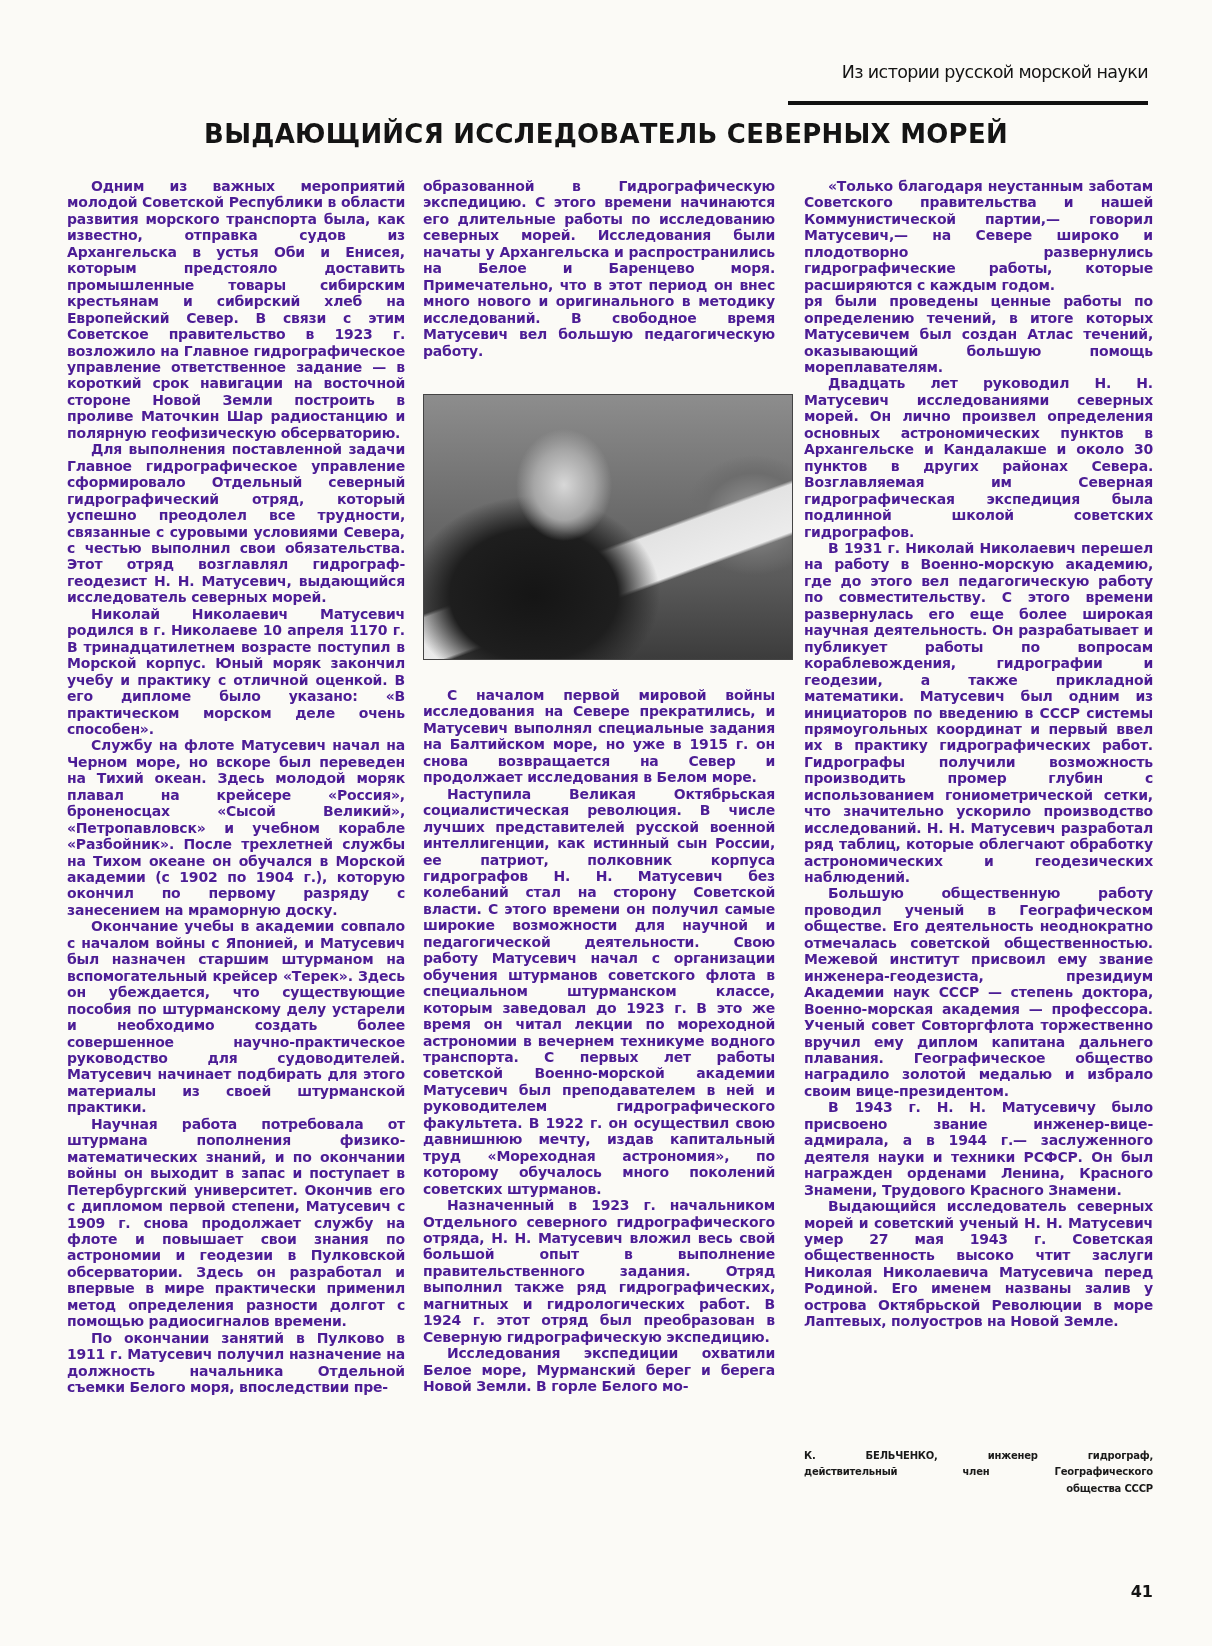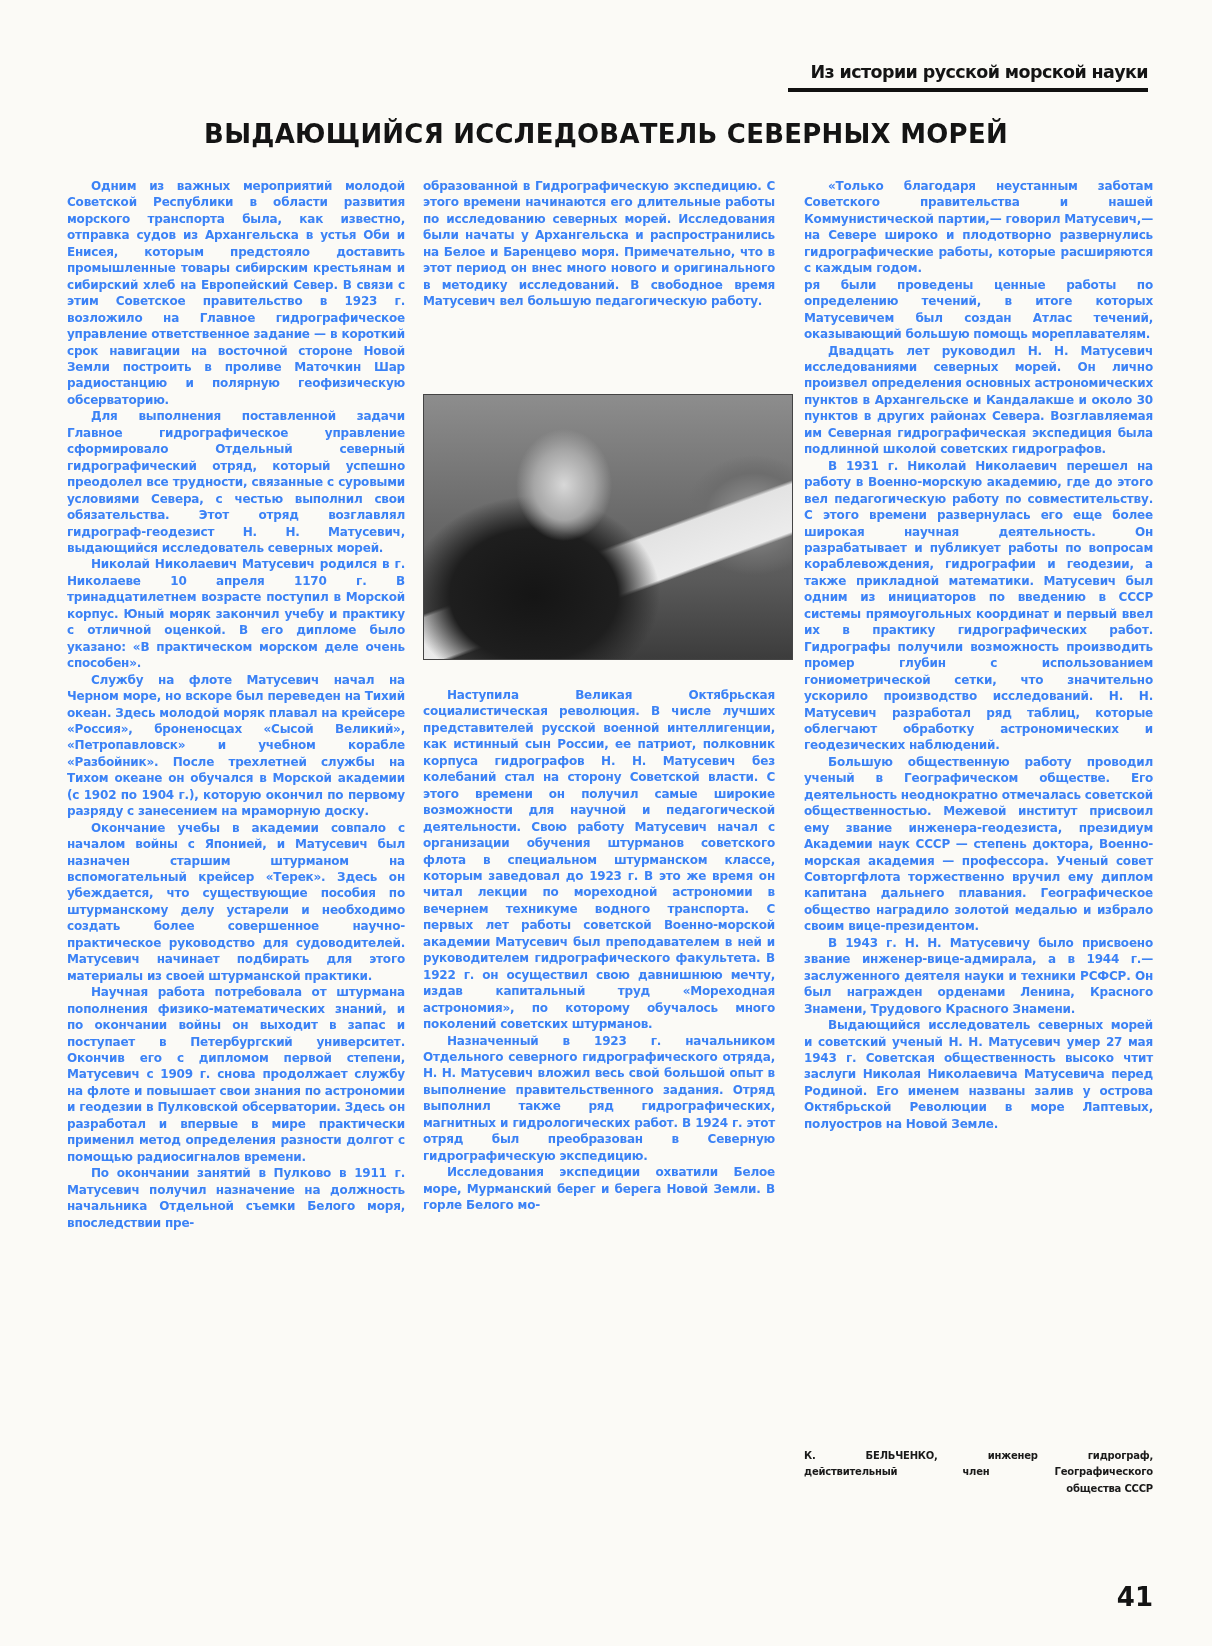--- a/index.html
+++ b/index.html
@@ -2,31 +2,31 @@
 <html><head>
 <meta charset="utf-8">
 <style>
   html, body { margin:0; padding:0; }
   body {
     width:1212px; height:1646px; background:#fbfaf6; position:relative; overflow:hidden;
     font-family:"DejaVu Sans", sans-serif; color:#141414;
   }
   .section-head {
     position:absolute; left:788px; top:62px; width:360px; text-align:right;
-    font-family:"DejaVu Sans", sans-serif; font-weight:bold; font-size:17.5px; letter-spacing:-0.6px;
-    padding-bottom:6px; border-bottom:4px solid #111;
+    font-family:"DejaVu Sans", sans-serif; font-weight:normal; font-size:17.5px; letter-spacing:-0.6px;
+    padding-bottom:19px; border-bottom:4px solid #111;
   }
   .title {
     position:absolute; left:0; width:1212px; top:118px; text-align:center;
     font-family:"DejaVu Sans", sans-serif; font-weight:bold; font-size:27px; letter-spacing:0.3px;
     transform:scaleX(0.96);
   }
   .col {
-    position:absolute; font-size:12px; line-height:16.45px; text-align:justify;
-    font-weight:bold; letter-spacing:-0.2px; color:#3b82f6;
+    position:absolute; font-size:14px; line-height:16.45px; text-align:justify;
+    font-weight:bold; letter-spacing:-0.2px; color:#4c1d95;
   }
   .col p { margin:0; text-indent:24px; hyphens:auto; }
   .col1 { left:67px; top:178px; width:338px; }
   .col2 { left:423px; top:178px; width:352px; }
   .col2b { left:423px; top:687px; width:352px; }
   .col3 { left:804px; top:178px; width:349px; }
   .photo {
     position:absolute; left:423px; top:394px; width:368px; height:264px;
     background:
       radial-gradient(ellipse 60px 70px at 140px 90px, #d8d8d8 0%, #a6a6a6 50%, transparent 80%),
@@ -37,21 +37,21 @@
     border:1px solid #444;
   }
   .signature {
     position:absolute; left:804px; top:1448px; width:349px; font-size:10px; line-height:16.45px;
     font-weight:bold; color:#1a1a1a; letter-spacing:-0.2px;
   }
   .signature .l1, .signature .l2 { text-align:justify; text-align-last:justify; }
   .signature .l3 { text-align:right; }
   .page-num {
     position:absolute; left:1098px; top:1582px; width:55px; text-align:right;
-    font-size:26px; font-weight:bold;
+    font-size:16px; font-weight:bold;
   }
 </style>
 </head>
 <body>
 
 <div class="section-head">Из истории русской морской науки</div>
 <div class="title">ВЫДАЮЩИЙСЯ ИССЛЕДОВАТЕЛЬ СЕВЕРНЫХ МОРЕЙ</div>
 
 <div class="col col1">
   <p>Одним из важных мероприятий молодой Советской Республики в области развития морского транспорта была, как известно, отправка судов из Архангельска в устья Оби и Енисея, которым предстояло доставить промышленные товары сибирским крестьянам и сибирский хлеб на Европейский Север. В связи с этим Советское правительство в 1923 г. возложило на Главное гидрографическое управление ответственное задание — в короткий срок навигации на восточной стороне Новой Земли построить в проливе Маточкин Шар радиостанцию и полярную геофизическую обсерваторию.</p>
@@ -63,20 +63,21 @@
   <p>По окончании занятий в Пулково в 1911 г. Матусевич получил назначение на должность начальника Отдельной съемки Белого моря, впоследствии пре-</p>
 </div>
 
 <div class="col col2">
   <p style="text-indent:0">образованной в Гидрографическую экспедицию. С этого времени начинаются его длительные работы по исследованию северных морей. Исследования были начаты у Архангельска и распространились на Белое и Баренцево моря. Примечательно, что в этот период он внес много нового и оригинального в методику исследований. В свободное время Матусевич вел большую педагогическую работу.</p>
 </div>
 
 <div class="photo" title="Н. Н. Матусевич в военной форме за столом с картой и навигационным прибором"></div>
 
 <div class="col col2b">
+  <p>С началом первой мировой войны исследования на Севере прекратились, и Матусевич выполнял специальные задания на Балтийском море, но уже в 1915 г. он снова возвращается на Север и продолжает исследования в Белом море.</p>
   <p>Наступила Великая Октябрьская социалистическая революция. В числе лучших представителей русской военной интеллигенции, как истинный сын России, ее патриот, полковник корпуса гидрографов Н. Н. Матусевич без колебаний стал на сторону Советской власти. С этого времени он получил самые широкие возможности для научной и педагогической деятельности. Свою работу Матусевич начал с организации обучения штурманов советского флота в специальном штурманском классе, которым заведовал до 1923 г. В это же время он читал лекции по мореходной астрономии в вечернем техникуме водного транспорта. С первых лет работы советской Военно-морской академии Матусевич был преподавателем в ней и руководителем гидрографического факультета. В 1922 г. он осуществил свою давнишнюю мечту, издав капитальный труд «Мореходная астрономия», по которому обучалось много поколений советских штурманов.</p>
   <p>Назначенный в 1923 г. начальником Отдельного северного гидрографического отряда, Н. Н. Матусевич вложил весь свой большой опыт в выполнение правительственного задания. Отряд выполнил также ряд гидрографических, магнитных и гидрологических работ. В 1924 г. этот отряд был преобразован в Северную гидрографическую экспедицию.</p>
   <p>Исследования экспедиции охватили Белое море, Мурманский берег и берега Новой Земли. В горле Белого мо-</p>
 </div>
 
 <div class="col col3">
   <p>«Только благодаря неустанным заботам Советского правительства и нашей Коммунистической партии,— говорил Матусевич,— на Севере широко и плодотворно развернулись гидрографические работы, которые расширяются с каждым годом.</p>
   <p style="text-indent:0">ря были проведены ценные работы по определению течений, в итоге которых Матусевичем был создан Атлас течений, оказывающий большую помощь мореплавателям.</p>
   <p>Двадцать лет руководил Н. Н. Матусевич исследованиями северных морей. Он лично произвел определения основных астрономических пунктов в Архангельске и Кандалакше и около 30 пунктов в других районах Севера. Возглавляемая им Северная гидрографическая экспедиция была подлинной школой советских гидрографов.</p>
   <p>В 1931 г. Николай Николаевич перешел на работу в Военно-морскую академию, где до этого вел педагогическую работу по совместительству. С этого времени развернулась его еще более широкая научная деятельность. Он разрабатывает и публикует работы по вопросам кораблевождения, гидрографии и геодезии, а также прикладной математики. Матусевич был одним из инициаторов по введению в СССР системы прямоугольных координат и первый ввел их в практику гидрографических работ. Гидрографы получили возможность производить промер глубин с использованием гониометрической сетки, что значительно ускорило производство исследований. Н. Н. Матусевич разработал ряд таблиц, которые облегчают обработку астрономических и геодезических наблюдений.</p>

